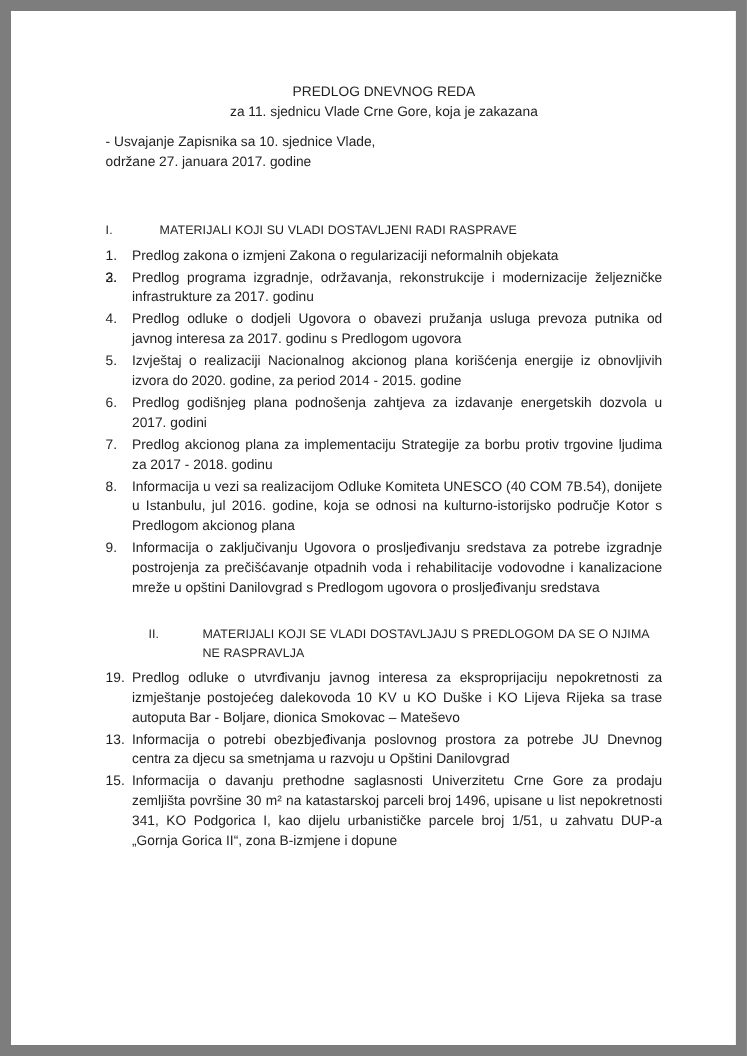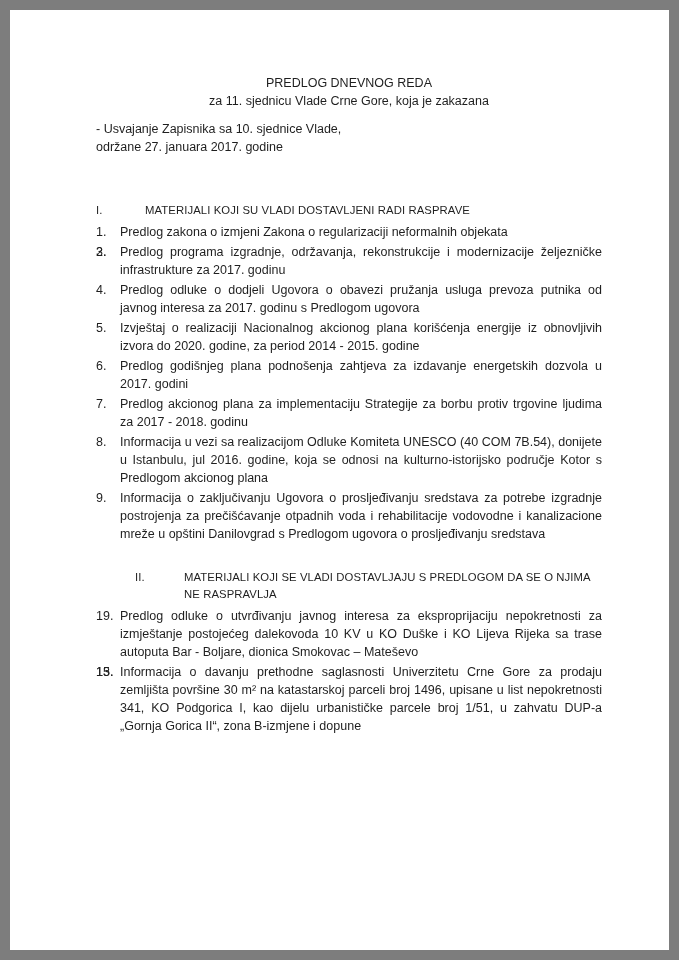--- a/index.html
+++ b/index.html
@@ -114,20 +114,21 @@
     <span class="sec-text">MATERIJALI KOJI SE VLADI DOSTAVLJAJU S PREDLOGOM DA SE O NJIMA NE RASPRAVLJA</span>
   </div>
 
   <div class="items">
     <div class="item">
       <span class="num">19.</span>
       <span class="txt">Predlog odluke o utvrđivanju javnog interesa za eksproprijaciju nepokretnosti za izmještanje postojećeg dalekovoda 10 KV u KO Duške i KO Lijeva Rijeka sa trase autoputa Bar - Boljare, dionica Smokovac – Mateševo</span>
     </div>
     <div class="item">
       <span class="num">13.</span>
+      <span class="txt">Informacija o potrebi obezbjeđivanja poslovnog prostora za potrebe JU Dnevnog centra za djecu sa smetnjama u razvoju u Opštini Danilovgrad</span>
     </div>
     <div class="item">
       <span class="num">15.</span>
       <span class="txt">Informacija o davanju prethodne saglasnosti Univerzitetu Crne Gore za prodaju zemljišta površine 30 m² na katastarskoj parceli broj 1496, upisane u list nepokretnosti 341, KO Podgorica I, kao dijelu urbanističke parcele broj 1/51, u zahvatu DUP-a „Gornja Gorica II“, zona B-izmjene i dopune</span>
     </div>
   </div>
 
 </div>
 
 </body></html>

